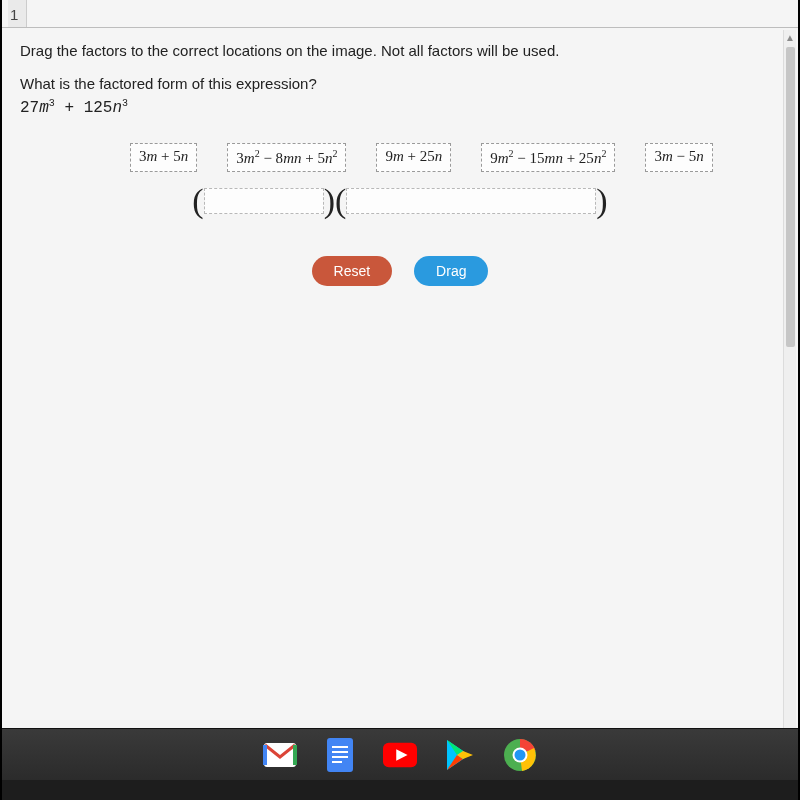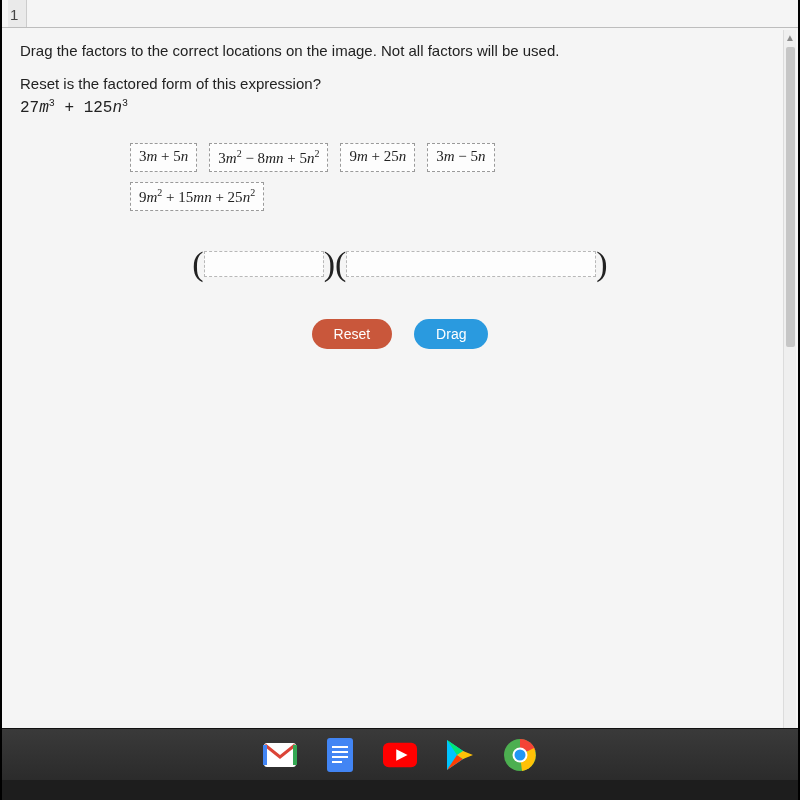--- a/index.html
+++ b/index.html
@@ -13,21 +13,21 @@
   .topbar { height: 28px; background: #f5f5f5; border-bottom: 1px solid #bdbdbd; display: flex; align-items: center; padding-left: 6px; color:#444; font-size: 15px; }
   .topbar .num { background:#eaeaea; padding: 4px 8px 2px 2px; border-right:1px solid #ccc; height:100%; display:flex; align-items:center; }
 
   .content { padding: 14px 18px 12px 18px; color:#222; font-size: 14.5px; flex:1; position:relative; }
 
   .instruction { margin-bottom: 16px; font-size: 15px; }
   .question-text { margin-bottom: 6px; font-size: 15px; }
   .expression { font-family: Liberation Mono, monospace; font-size: 16px; margin-bottom: 26px; }
   .sup { font-size: 10px; vertical-align: super; }
 
-  .factor-row { display:flex; flex-wrap: wrap; gap: 12px; margin-left: 110px; margin-bottom: 10px; }
+  .factor-row { display:flex; flex-wrap: wrap; gap: 30px; margin-left: 110px; margin-bottom: 10px; }
   .factor-row2 { margin-left: 110px; margin-bottom: 34px; }
 
   .factor-tile {
     border: 1px dashed #9a9a9a;
     background: #fdfdfd;
     padding: 4px 8px;
     font-family: "Times New Roman", serif;
     font-size: 15px;
     cursor: grab;
     user-select: none;
@@ -65,31 +65,29 @@
       <div class="num">1</div>
     </div>
 
     <div class="scrollbar">
       <div class="scroll-arrow">▲</div>
       <div class="scroll-thumb"></div>
     </div>
 
     <div class="content">
       <p class="instruction">Drag the factors to the correct locations on the image. Not all factors will be used.</p>
-      <p class="question-text">Reset is the factored form of this expression?</p>
+      <p class="question-text">What is the factored form of this expression?</p>
       <p class="expression">27<span style="font-style:italic">m</span><span class="sup">3</span> + 125<span style="font-style:italic">n</span><span class="sup">3</span></p>
 
       <div class="factor-row">
         <div class="factor-tile">3<span style="font-style:italic">m</span> + 5<span style="font-style:italic">n</span></div>
         <div class="factor-tile">3<span style="font-style:italic">m</span><span class="sup">2</span> − 8<span style="font-style:italic">mn</span> + 5<span style="font-style:italic">n</span><span class="sup">2</span></div>
         <div class="factor-tile">9<span style="font-style:italic">m</span> + 25<span style="font-style:italic">n</span></div>
+        <div class="factor-tile">9<span style="font-style:italic">m</span><span class="sup">2</span> − 15<span style="font-style:italic">mn</span> + 25<span style="font-style:italic">n</span><span class="sup">2</span></div>
         <div class="factor-tile">3<span style="font-style:italic">m</span> − 5<span style="font-style:italic">n</span></div>
-      </div>
-      <div class="factor-row2">
-        <div class="factor-tile" style="display:inline-block">9<span style="font-style:italic">m</span><span class="sup">2</span> + 15<span style="font-style:italic">mn</span> + 25<span style="font-style:italic">n</span><span class="sup">2</span></div>
       </div>
 
       <div class="dropzone-row">
         <span class="paren">(</span>
         <div class="dropzone dz1"></div>
         <span class="paren">)</span>
           <span class="paren">(</span>
         <div class="dropzone dz2"></div>
         <span class="paren">)</span>
       </div>

